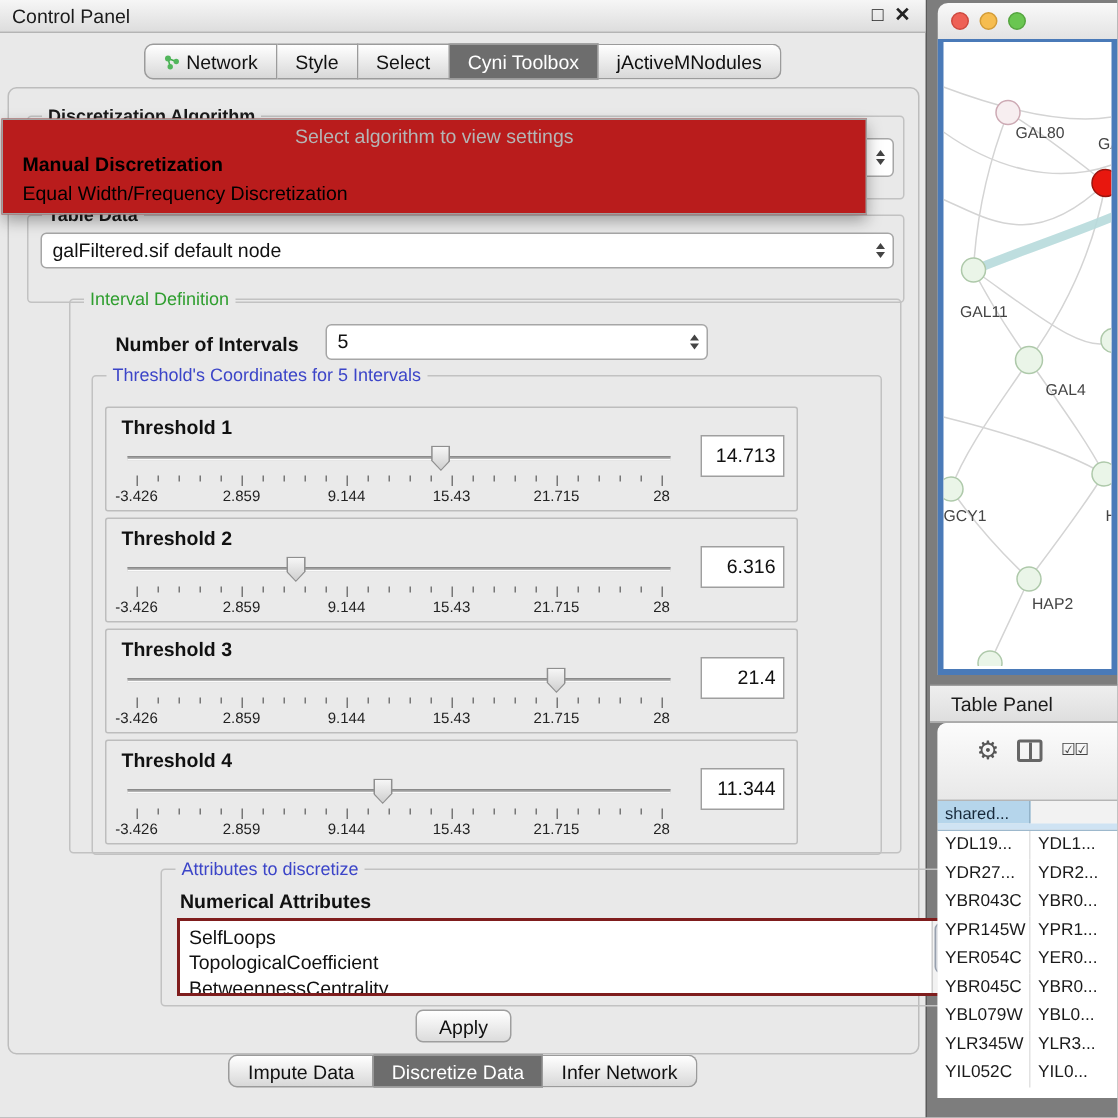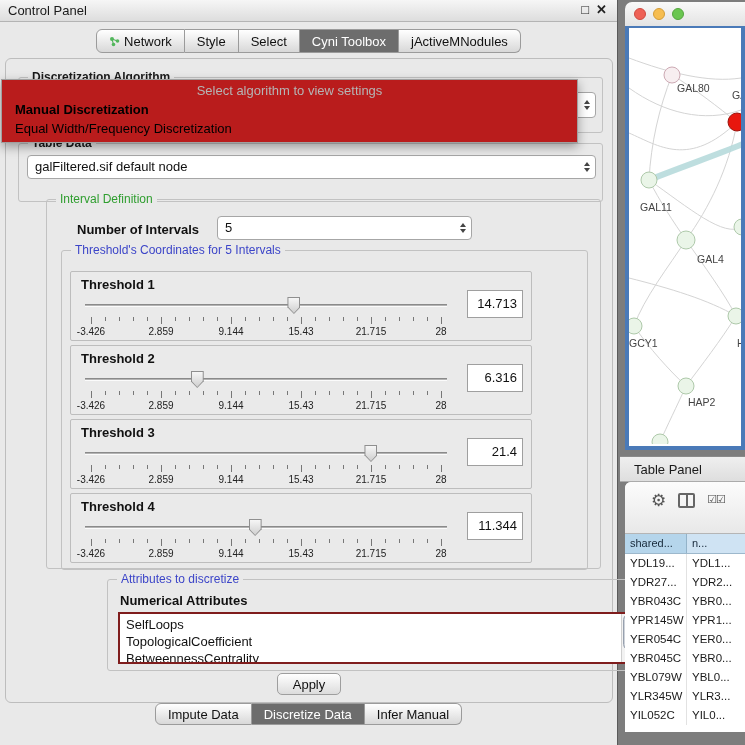--- a/index.html
+++ b/index.html
@@ -89,21 +89,21 @@
 
   
   .tp-header { position:absolute; left:620px; top:456px; width:125px; height:26px; background:linear-gradient(#efefef,#dedede); border-top:1px solid #8a8a8a; border-bottom:1px solid #ababab; line-height:25px; padding-left:14px; color:#1a1a1a; }
   .tbl-window { position:absolute; left:625px; top:482px; width:120px; height:250px; background:#f2f2f2; border-radius:6px 0 0 0; overflow:hidden; }
   .tbl-toolbar { height:52px; background:linear-gradient(#fcfcfc,#e8e8e8); border-bottom:1px solid #b5b5b5; display:flex; align-items:flex-start; gap:12px; padding:10px 0 0 26px; }
   .tb-icon { color:#555; }
   .tb-icon.gear { font-size:17px; line-height:17px; }
   .tb-icon.panecon { width:17px; height:15px; border:2px solid #666; border-radius:2px; position:relative; margin-top:1px; }
   .tb-icon.panecon i { position:absolute; left:6px; top:0; bottom:0; width:2px; background:#666; }
   .tb-icon.checks { font-size:11px; letter-spacing:-1px; color:#444; margin-top:1px; }
-  .tbl-head { display:flex; height:20px; font-size:11px; color:#17293a; border-bottom:1px solid #9db8cc; }
+  .tbl-head { display:flex; height:20px; font-size:11px; color:#17293a; border-bottom:1px solid #9db8cc;flex-direction:column; }
   .tbl-hcell { padding:3px 0 0 5px; white-space:nowrap; overflow:hidden; }
   .tbl-hcell.c0 { width:62px; background:#b5d5eb; border-right:1px solid #93b3c9; }
   .tbl-hcell.c1 { flex:1; background:#cfe3f3; }
   .tbl-body { background:#fff; height:178px; }
   .tbl-row { display:flex; height:19px; }
   .tbl-cell { font-size:11.5px; line-height:19px; color:#1a1a1a; white-space:nowrap; overflow:hidden; }
   .tbl-cell.c0 { width:62px; padding-left:5px; border-right:1px solid #e2e2e2; }
   .tbl-cell.c1 { flex:1; padding-left:5px; }
 </style>
 </head>
@@ -375,21 +375,21 @@
   </div>
 
   <div class="tabs tabs-bottom" id="bottom-tabs">
       <div class="tab">
         <span>Impute Data</span>
       </div>
       <div class="tab selected">
         <span>Discretize Data</span>
       </div>
       <div class="tab">
-        <span>Infer Manual</span>
+        <span>Infer Network</span>
       </div>
     </div>
 </div>
 
 <div class="algo-popup">
   <div class="popup-placeholder">Select algorithm to view settings</div>
   <div id="popup-items">
       <div class="popup-item bold">Manual Discretization</div>
       <div class="popup-item">Equal Width/Frequency Discretization</div>
     </div>

